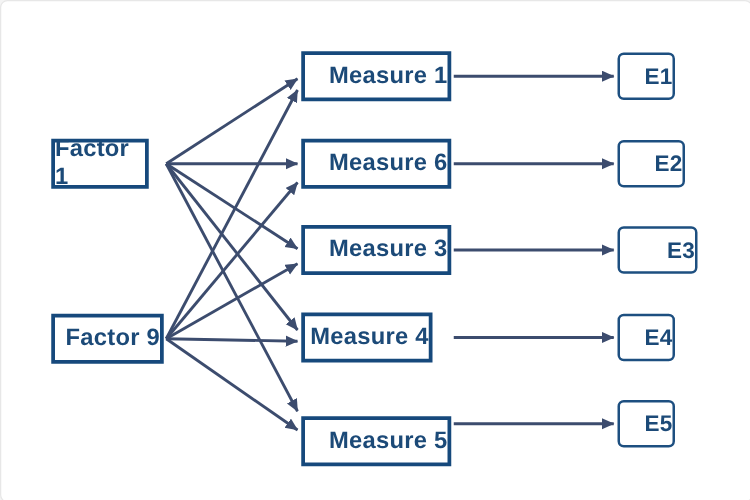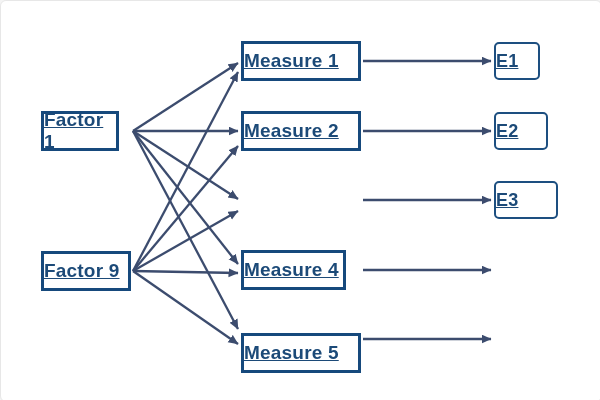--- a/index.html
+++ b/index.html
@@ -8,28 +8,27 @@
     width:600px;height:400px;
     background:#ffffff;
     border:1px solid #e7e7e7;
     border-radius:6px;
     overflow:hidden;
     font-family:"Liberation Sans", sans-serif;
   }
   .edges-layer{position:absolute;left:0;top:0;width:600px;height:400px;pointer-events:none;}
   .node{
     position:absolute;
-    display:flex;align-items:center;justify-content:flex-start;
+    display:flex;align-items:center;justify-content:flex-end;
     background:#ffffff;
     box-sizing:border-box;
     font-weight:700;
     color:#1c4a78;
     letter-spacing:0.2px;
     z-index:2;
-    text-decoration:underline;
   }
   .node.factor,.node.measure{
     border:3px solid #16497c;
     font-size:19px;
   }
   .node.error{
     border:2px solid #1d4f80;
     border-radius:5px;
     font-size:18px;
   }
@@ -66,32 +65,41 @@
     <span>Factor 1</span>
   </div>
   <div class="node factor" style="left:40px;top:250px;width:90px;height:40px">
     <span>Factor 9</span>
   </div>
 
   <div class="node measure" style="left:240px;top:40px;width:120px;height:40px">
     <span>Measure 1</span>
   </div>
   <div class="node measure" style="left:240px;top:110px;width:120px;height:40px">
-    <span>Measure 2</span>
+    <span>Measure 6</span>
+  </div>
+  <div class="node measure" style="left:240px;top:179px;width:120px;height:40px">
+    <span>Measure 3</span>
   </div>
   <div class="node measure" style="left:240px;top:249px;width:105px;height:40px">
     <span>Measure 4</span>
   </div>
   <div class="node measure" style="left:240px;top:332px;width:120px;height:40px">
     <span>Measure 5</span>
   </div>
 
   <div class="node error" style="left:493px;top:41px;width:46px;height:38px">
     <span>E1</span>
   </div>
   <div class="node error" style="left:493px;top:111px;width:54px;height:38px">
     <span>E2</span>
   </div>
   <div class="node error" style="left:493px;top:180px;width:64px;height:38px">
     <span>E3</span>
   </div>
+  <div class="node error" style="left:493px;top:250px;width:46px;height:38px">
+    <span>E4</span>
+  </div>
+  <div class="node error" style="left:493px;top:319px;width:46px;height:38px">
+    <span>E5</span>
+  </div>
 
 </div>
 
 </body></html>

